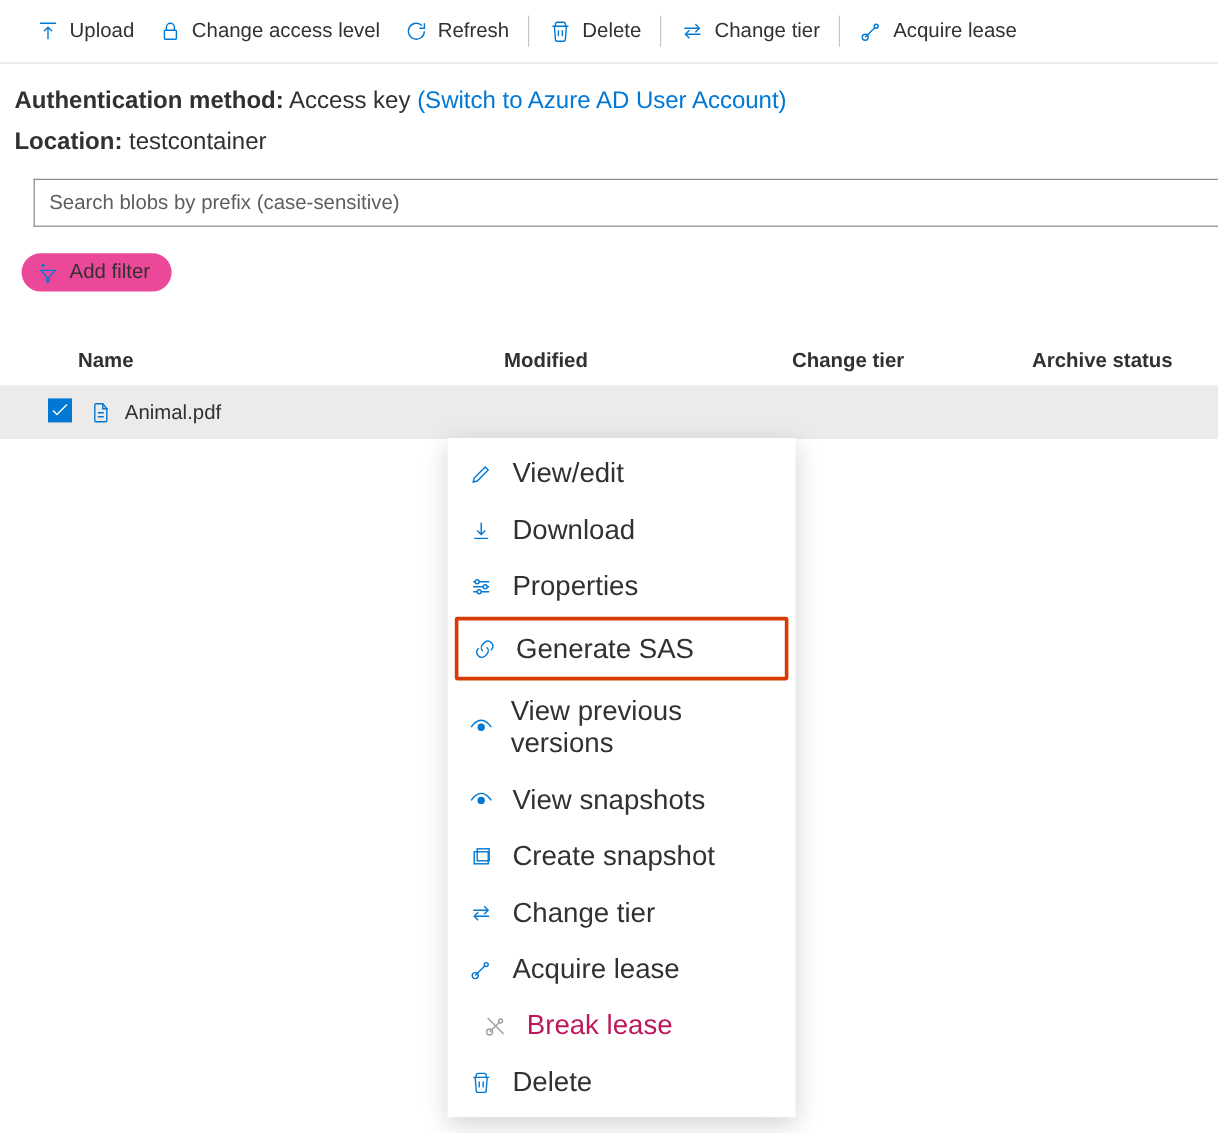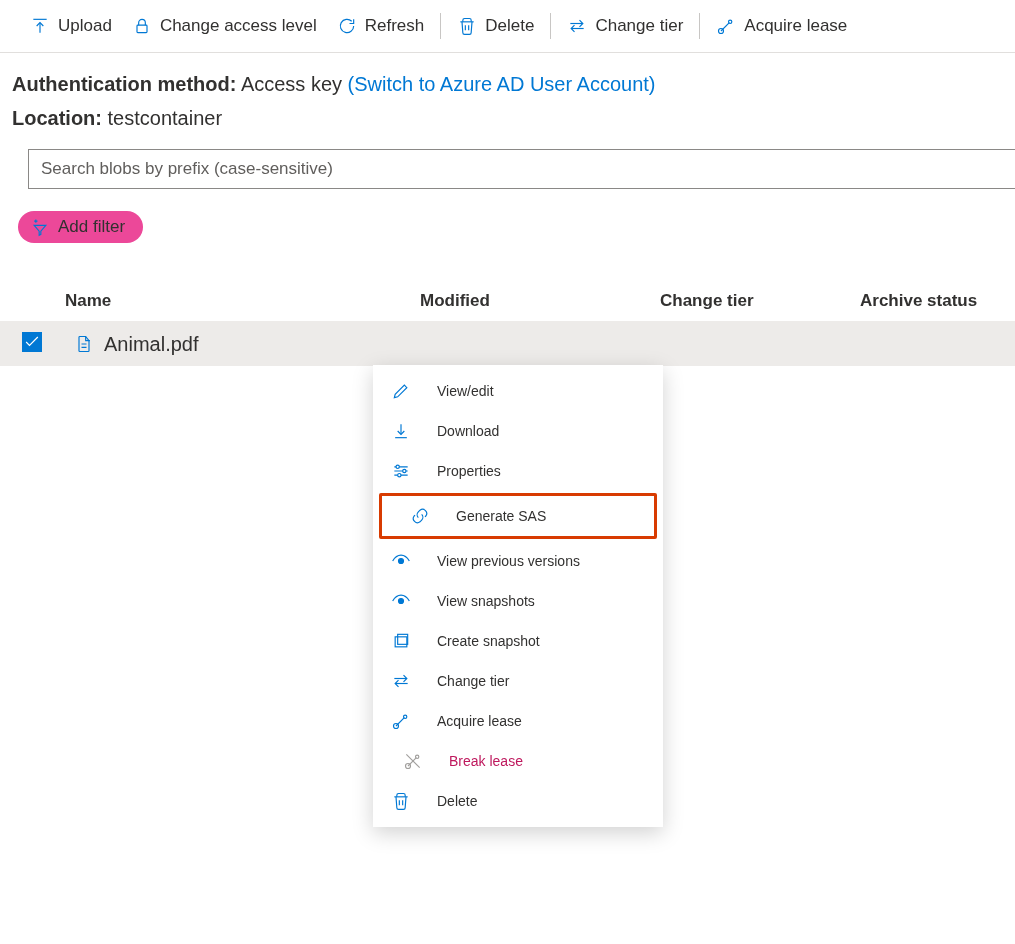--- a/index.html
+++ b/index.html
@@ -94,21 +94,21 @@
   .col-tier  { width: 200px; }
   .col-arch  { flex: 1; }
 
   .trow {
     display: flex;
     align-items: center;
     height: 44px;
     background: #edebe9;
     position: relative;
   }
-  .trow .cell { font-size: 20px; color: #323130; }
+  .trow .cell { font-size: 17px; color: #323130; text-align: right; }
   .checkbox {
     width: 20px; height: 20px;
     background: #0078d4;
     display: inline-flex;
     align-items: center;
     justify-content: center;
     margin-left: 22px;
   }
   .file-icon { color: #0078d4; margin: 0 10px 0 14px; display:inline-flex;}
   .col-name-cell { display:flex; align-items:center; width:360px; padding-left:0;}
@@ -120,33 +120,33 @@
     top: 365px;
     width: 290px;
     background: #fff;
     box-shadow: 0 6px 20px rgba(0,0,0,0.18);
     padding: 6px 0;
     z-index: 100;
   }
   .ctx-item {
     display: flex;
     align-items: center;
-    gap: 24px;
+    gap: 14px;
     padding: 10px 18px;
-    font-size: 14px;
+    font-size: 23px;
     color: #323130;
     cursor: pointer;
   }
   .ctx-item .icon { color: #0078d4; display:inline-flex; width:22px;}
   .ctx-item.disabled { color: #be185d; cursor: default; padding-left: 30px; }
   .ctx-item.disabled .icon { color: #a19f9d; }
   .ctx-item.highlight {
     border: 3px solid #d83b01;
     margin: 2px 6px;
-    padding: 10px 28px;
+    padding: 10px 12px;
     border-radius: 2px;
     text-align: right;
   }
 
   svg { width: 20px; height: 20px; stroke-width: 1.4; }
 </style>
 </head>
 <body>
 
 <div class="toolbar">

